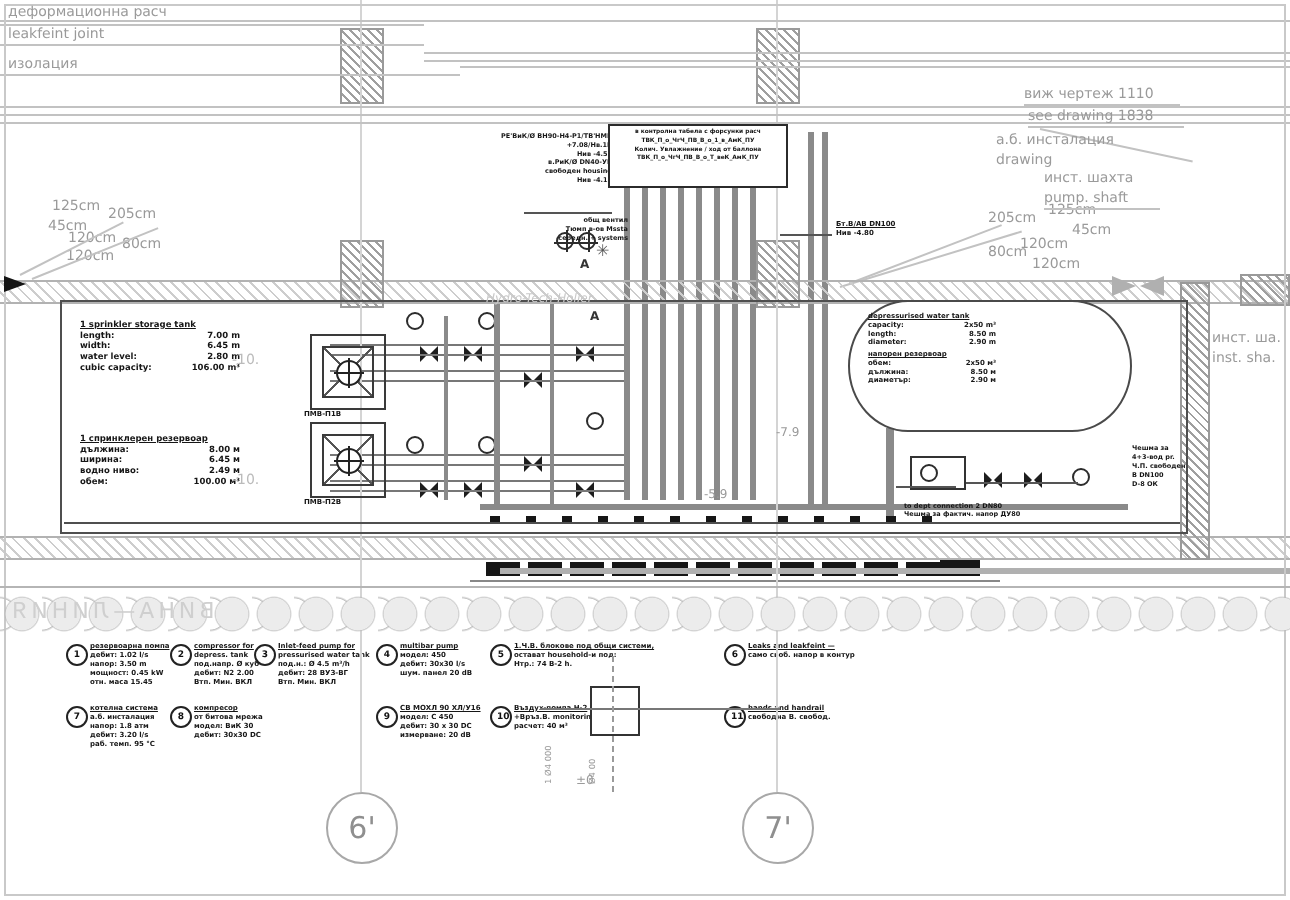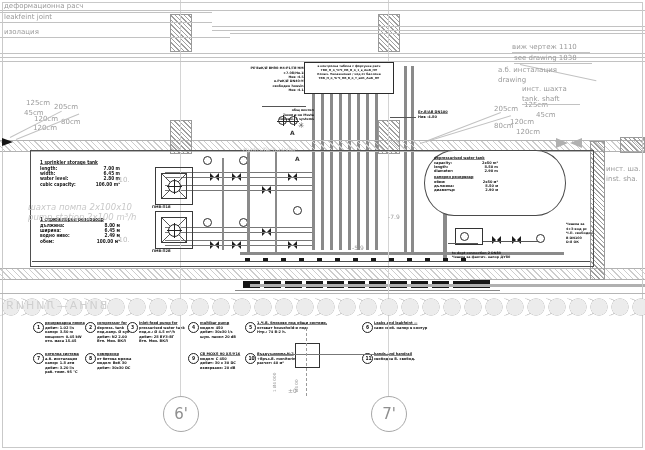--- a/index.html
+++ b/index.html
@@ -304,21 +304,21 @@
   <div class="t" style="left:4px;top:28px">изолация</div>
 
   <div class="t" style="left:512px;top:43px">виж чертеж 1110</div>
   <div class="t" style="left:514px;top:54px">see drawing 1838</div>
   <div class="hl" style="left:512px;top:52px;width:78px"></div>
   <div class="hl" style="left:514px;top:63px;width:78px"></div>
   <div class="hl rot" style="left:520px;top:64px;width:78px;transform:rotate(12deg)"></div>
   <div class="t" style="left:498px;top:66px">а.б. инсталация</div>
   <div class="t" style="left:498px;top:76px">drawing</div>
   <div class="t" style="left:522px;top:85px">инст. шахта</div>
-  <div class="t" style="left:522px;top:95px">tank. shaft</div>
+  <div class="t" style="left:522px;top:95px">pump. shaft</div>
   <div class="hl" style="left:522px;top:104px;width:58px"></div>
 
   <div class="t" style="left:606px;top:165px">инст. ша.</div>
   <div class="t" style="left:606px;top:175px">inst. sha.</div>
 
   <div class="room"></div>
   <div class="dkline" style="left:32px;top:261px;width:558px;height:1px"></div>
   <div class="arrowR" style="left:2px;top:138px"></div>
   <div class="joint" style="left:556px;top:138px"></div>
 
@@ -360,24 +360,20 @@
           <div class="specrow">
             <span>водно ниво:</span>
             <span>2.49 м</span>
           </div>
           <div class="specrow">
             <span>обем:</span>
             <span>100.00 м³</span>
           </div>
         </div>
       </div>
-  </div>
-  <div class="t tw" style="left:28px;top:202px;font-size:8.5px;line-height:10px;z-index:0">
-    <span>шахта помпа 2x100x10</span><br>
-    <span>pump station 2x100 m³/h</span>
   </div>
   <div class="t" style="left:116px;top:176px;color:#bbb">-10.</div>
   <div class="t" style="left:116px;top:236px;color:#bbb">-10.</div>
 
   <div class="pit" style="left:155px;top:167px">
       <div class="inq"></div>
       <div class="c"></div>
     </div>
   <div class="pit" style="left:155px;top:211px">
       <div class="inq"></div>

